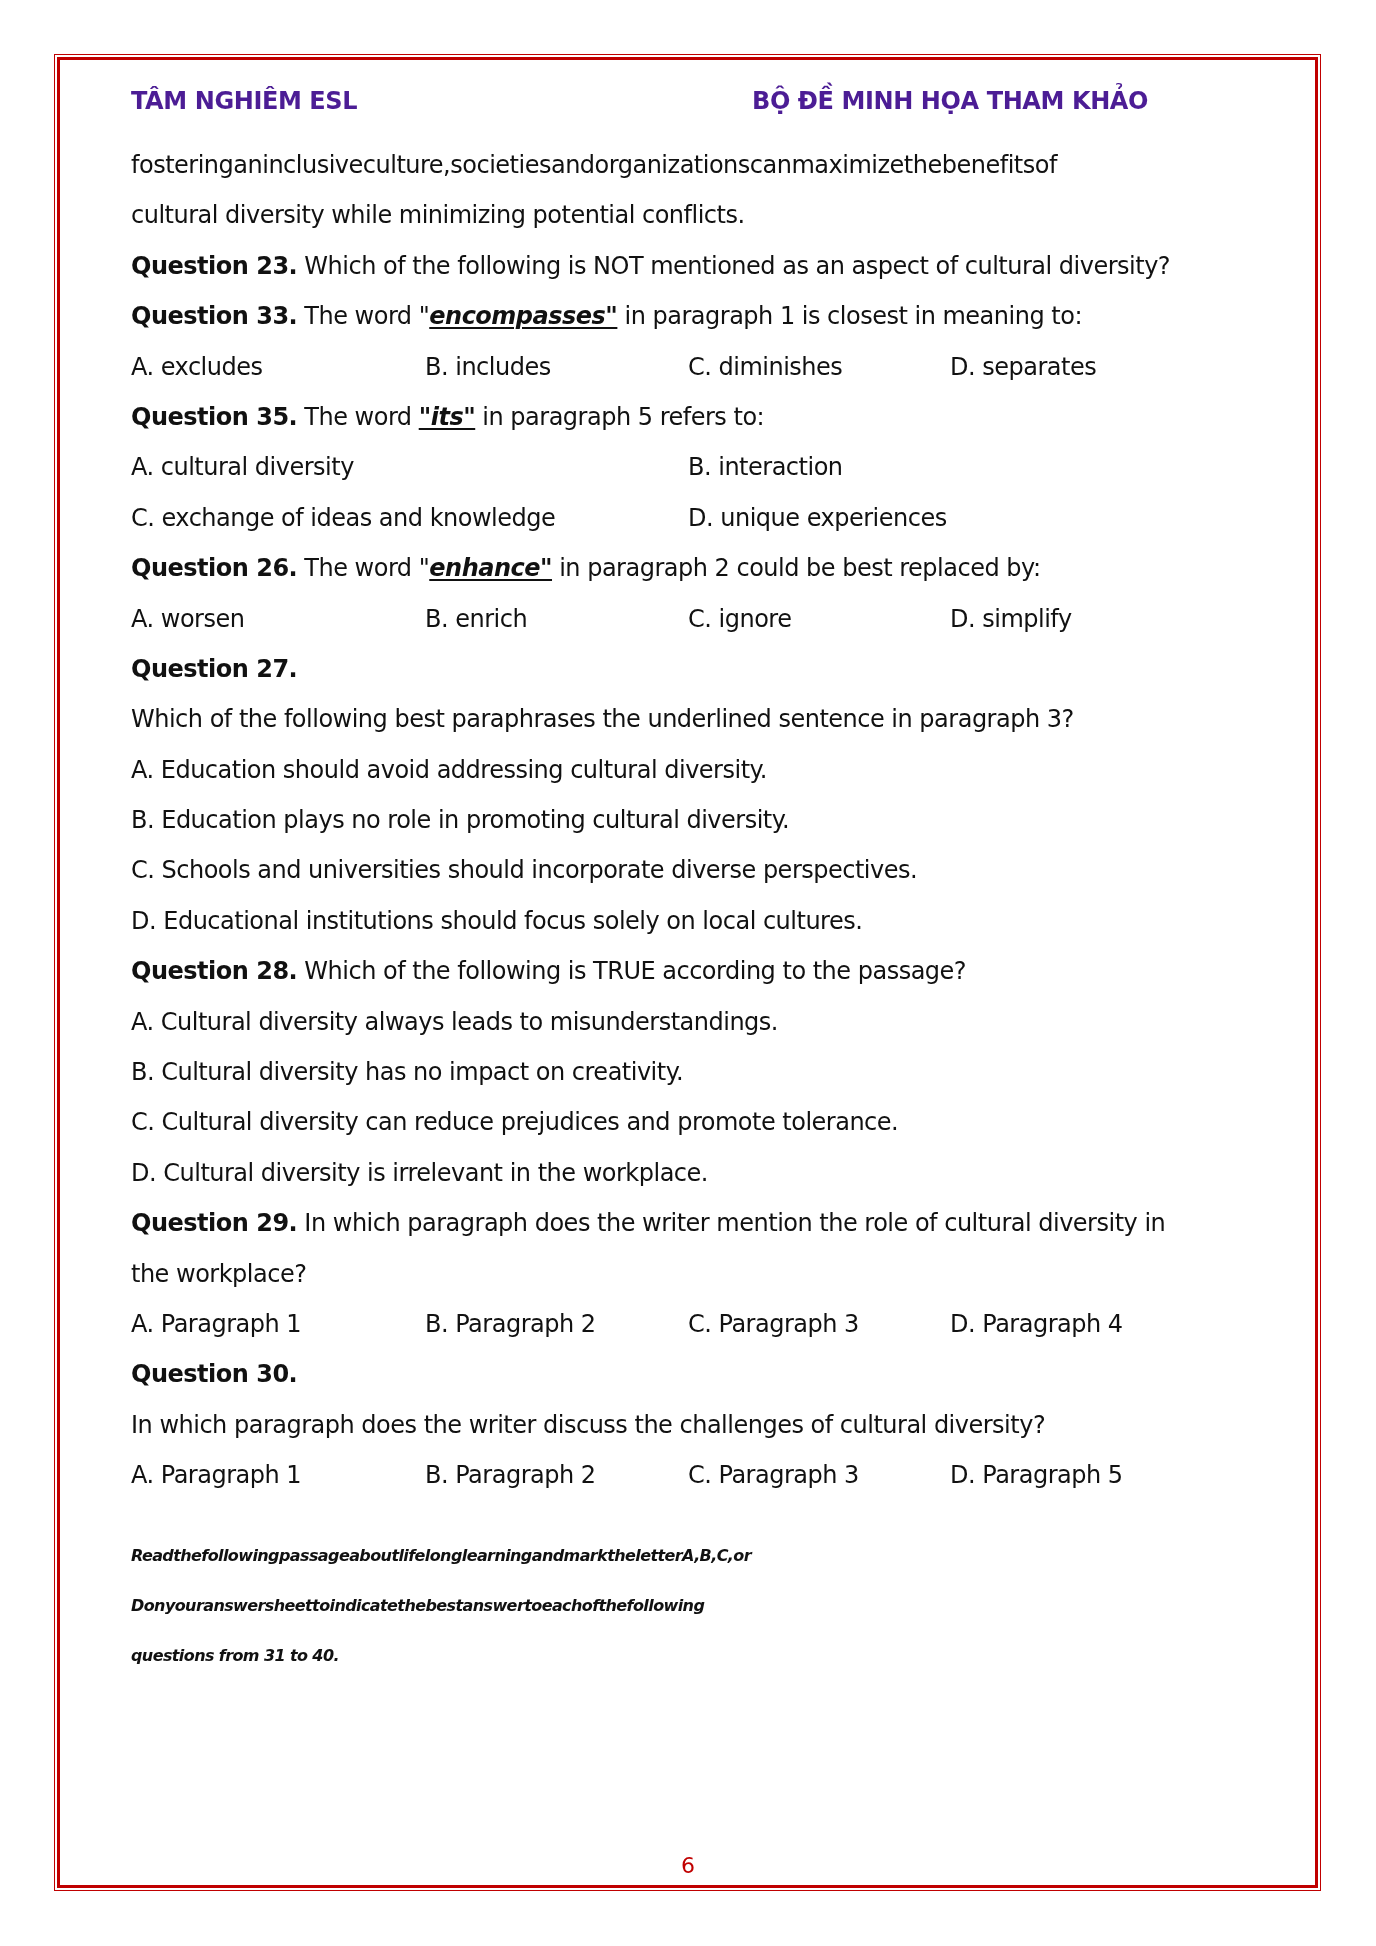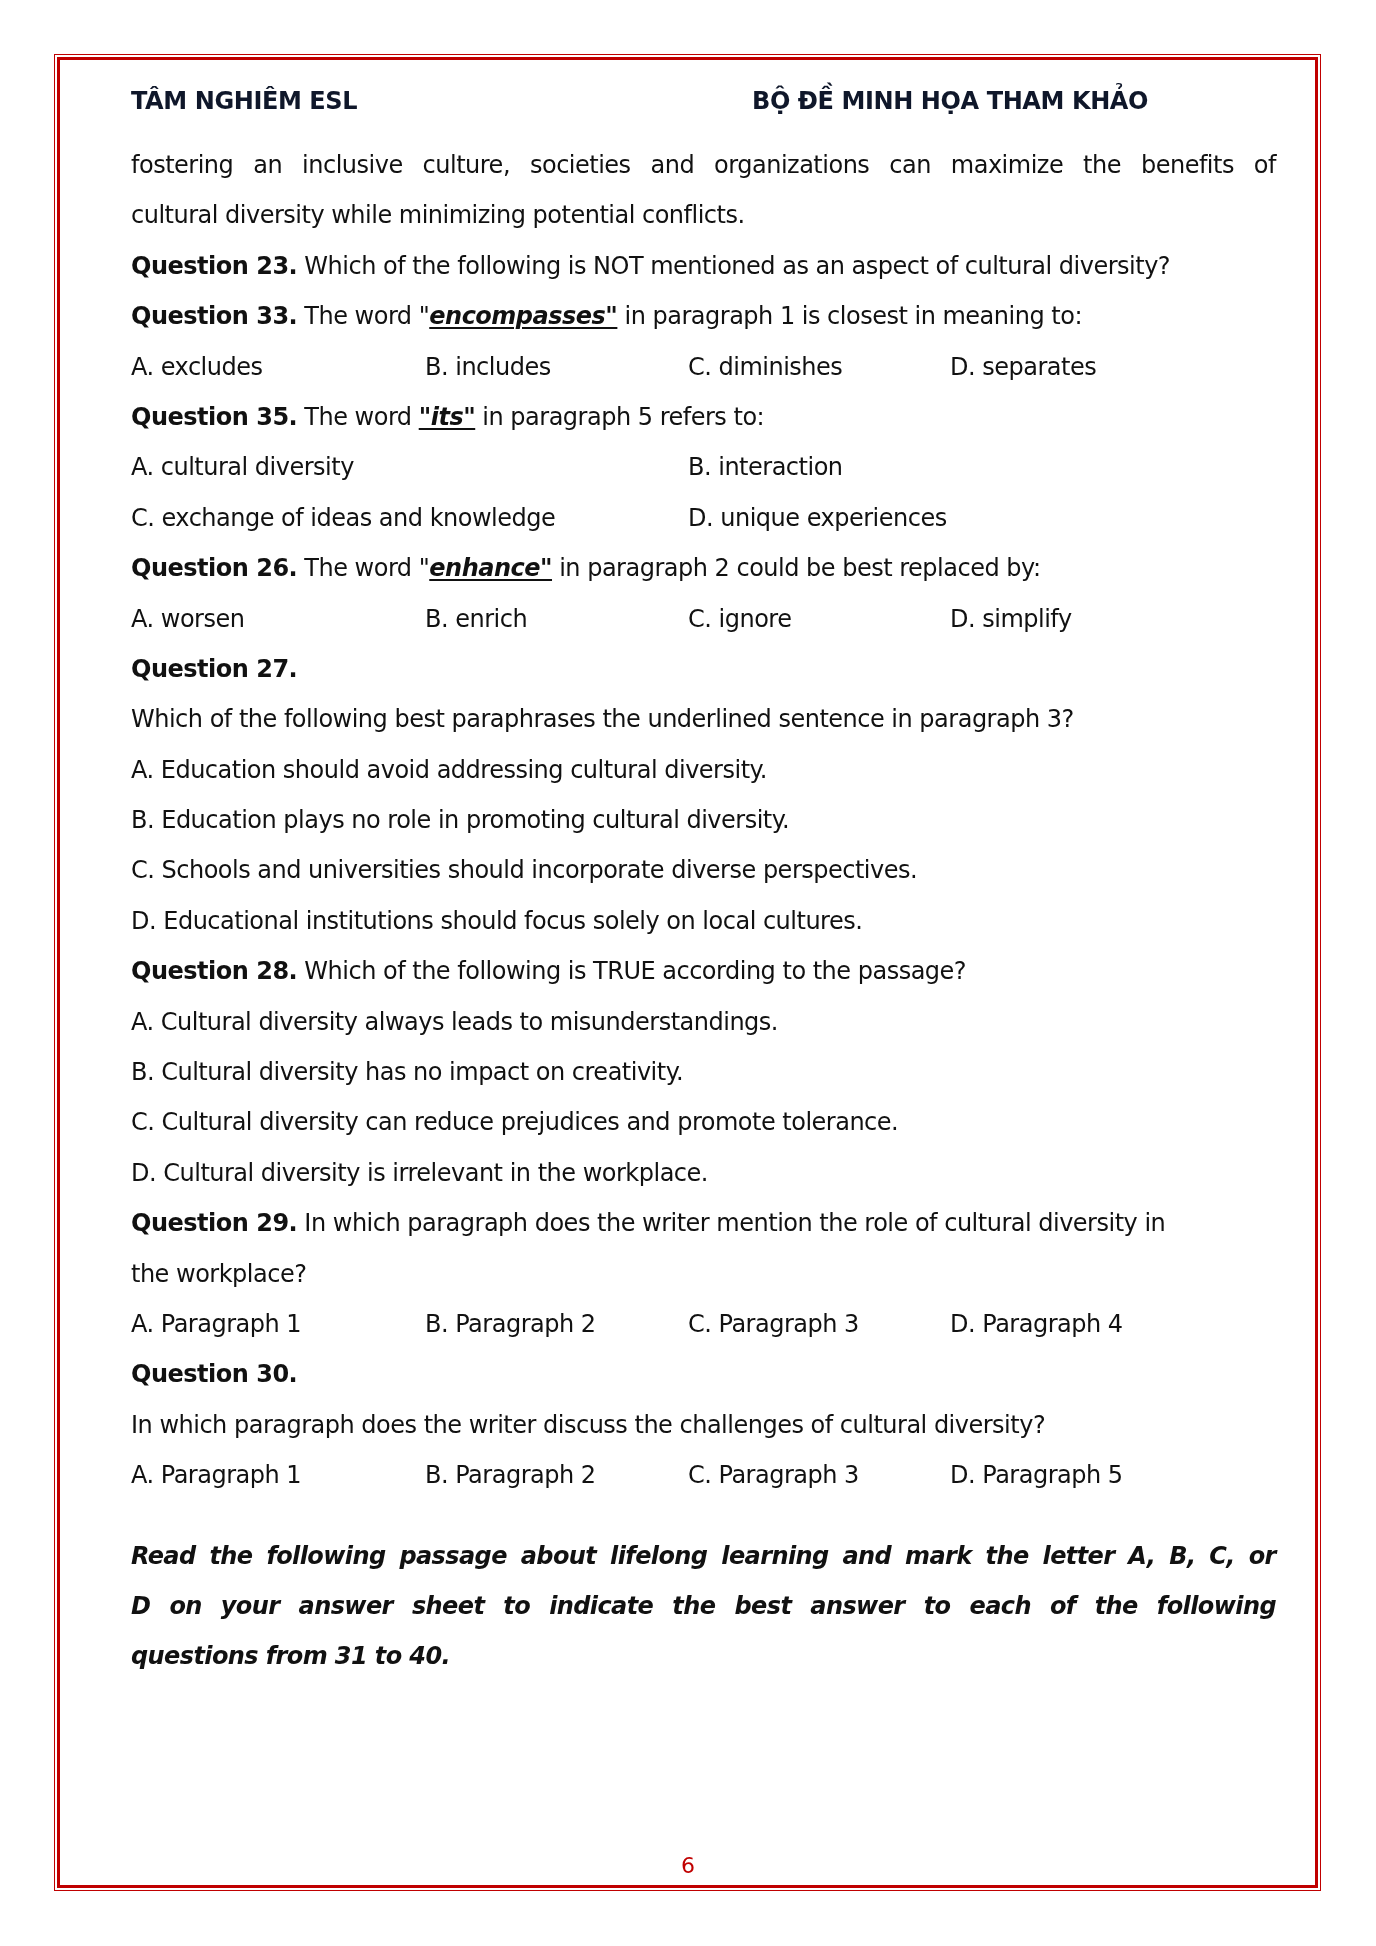--- a/index.html
+++ b/index.html
@@ -32,21 +32,21 @@
       height: 1831px;
       border: 3px solid #c00000;
       box-sizing: border-box;
     }
     .header {
       position: absolute;
       top: 84px;
       left: 131px;
       width: 1145px;
       height: 34px;
-      color: #0f172a;
+      color: #4c1d95;
       font-weight: bold;
       font-size: 24px;
       line-height: 34px;
     }
     .header .left {
       position: absolute;
       left: 0;
       top: 0;
       letter-spacing: -0.4px;
     }
@@ -88,42 +88,42 @@
     .c1 { left: 294px; }
     .c2 { left: 557px; }
     .c3 { left: 819px; }
     .half { left: 557px; }
     .spacer {
       height: 30px;
     }
     .instruction {
       font-weight: bold;
       font-style: italic;
-      font-size: 24px;
+      font-size: 16px;
       line-height: 50.4px;
       letter-spacing: -0.6px;
     }
     .instruction .ll {
       display: block;
       height: 50.4px;
       white-space: nowrap;
     }
     .page-number {
       position: absolute;
       left: 0;
       width: 1376px;
       top: 1852px;
       text-align: center;
       color: #c00000;
       font-size: 22px;
       line-height: 28px;
     }
     .jwrap {
       display: flex;
-      justify-content: space-between;
+      justify-content: flex-start;
       width: 1145px;
     }
   </style>
 </head>
 <body>
 
 <div class="frame-outer"></div>
 <div class="frame-inner"></div>
 
 <div class="header">

